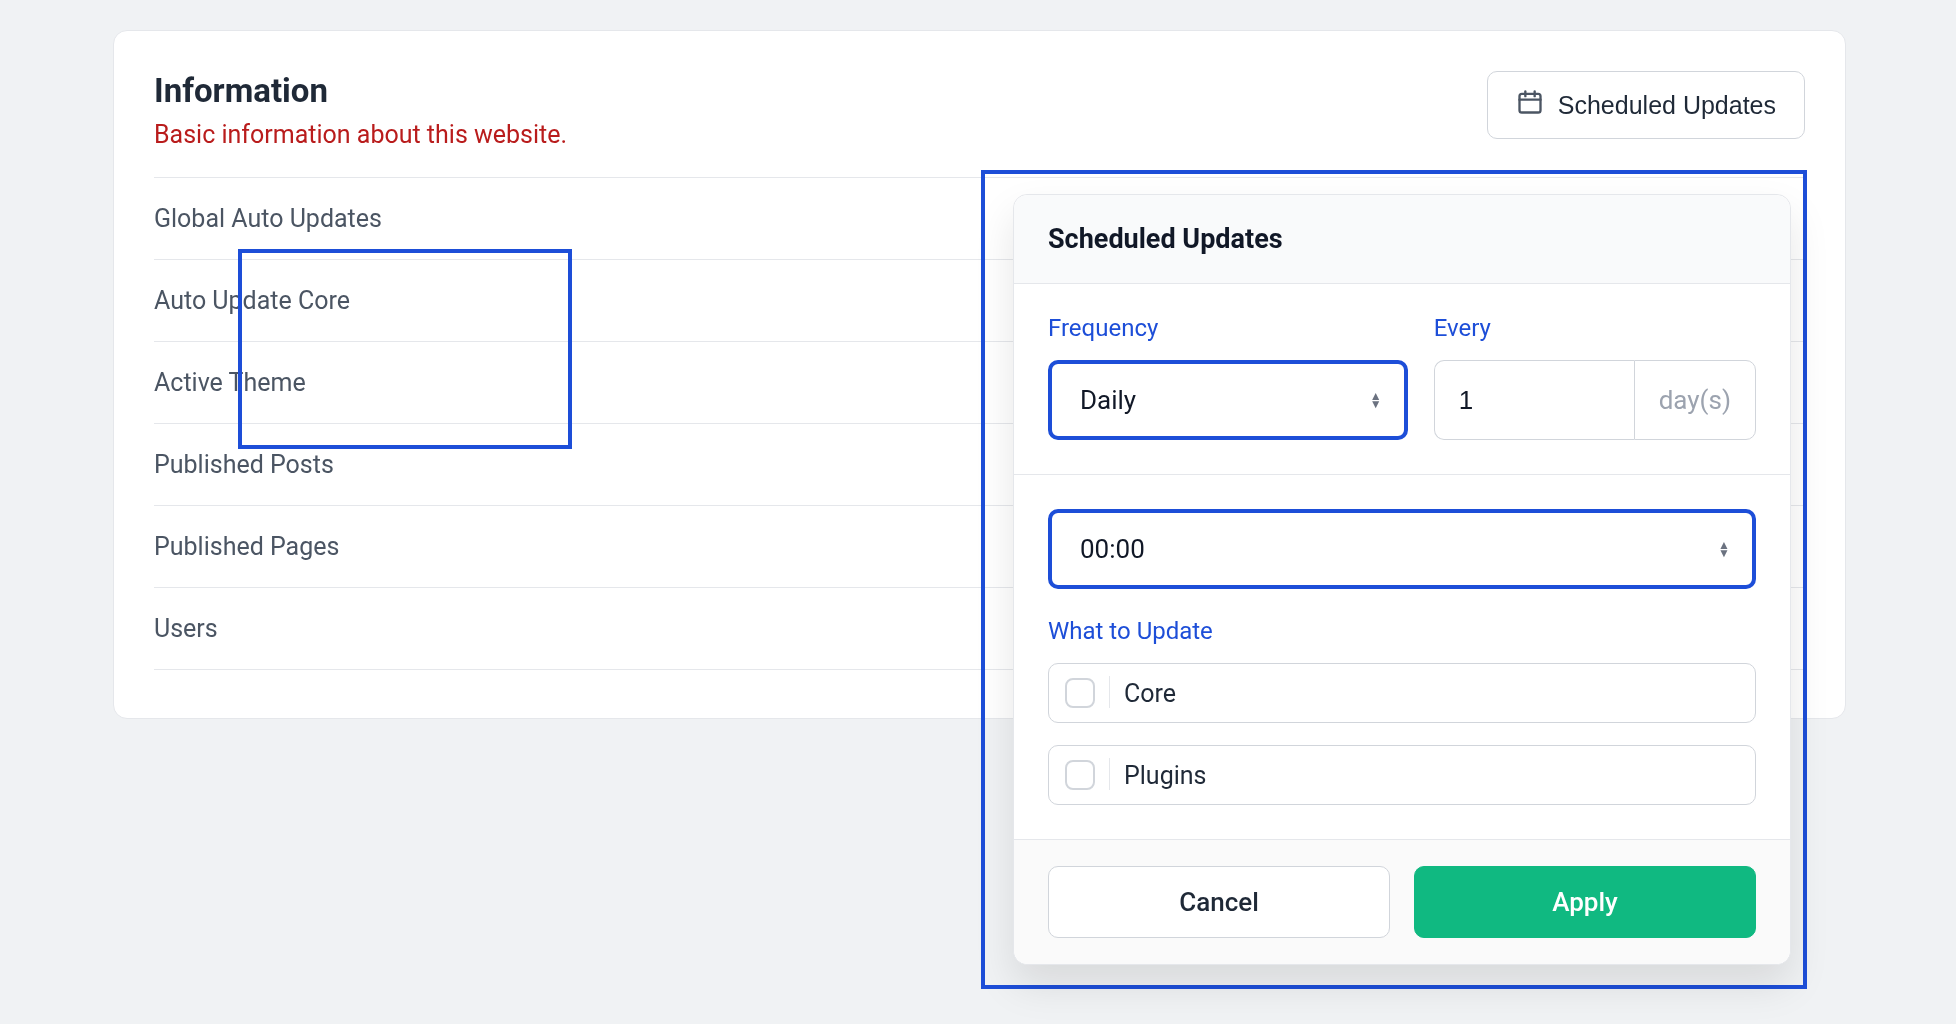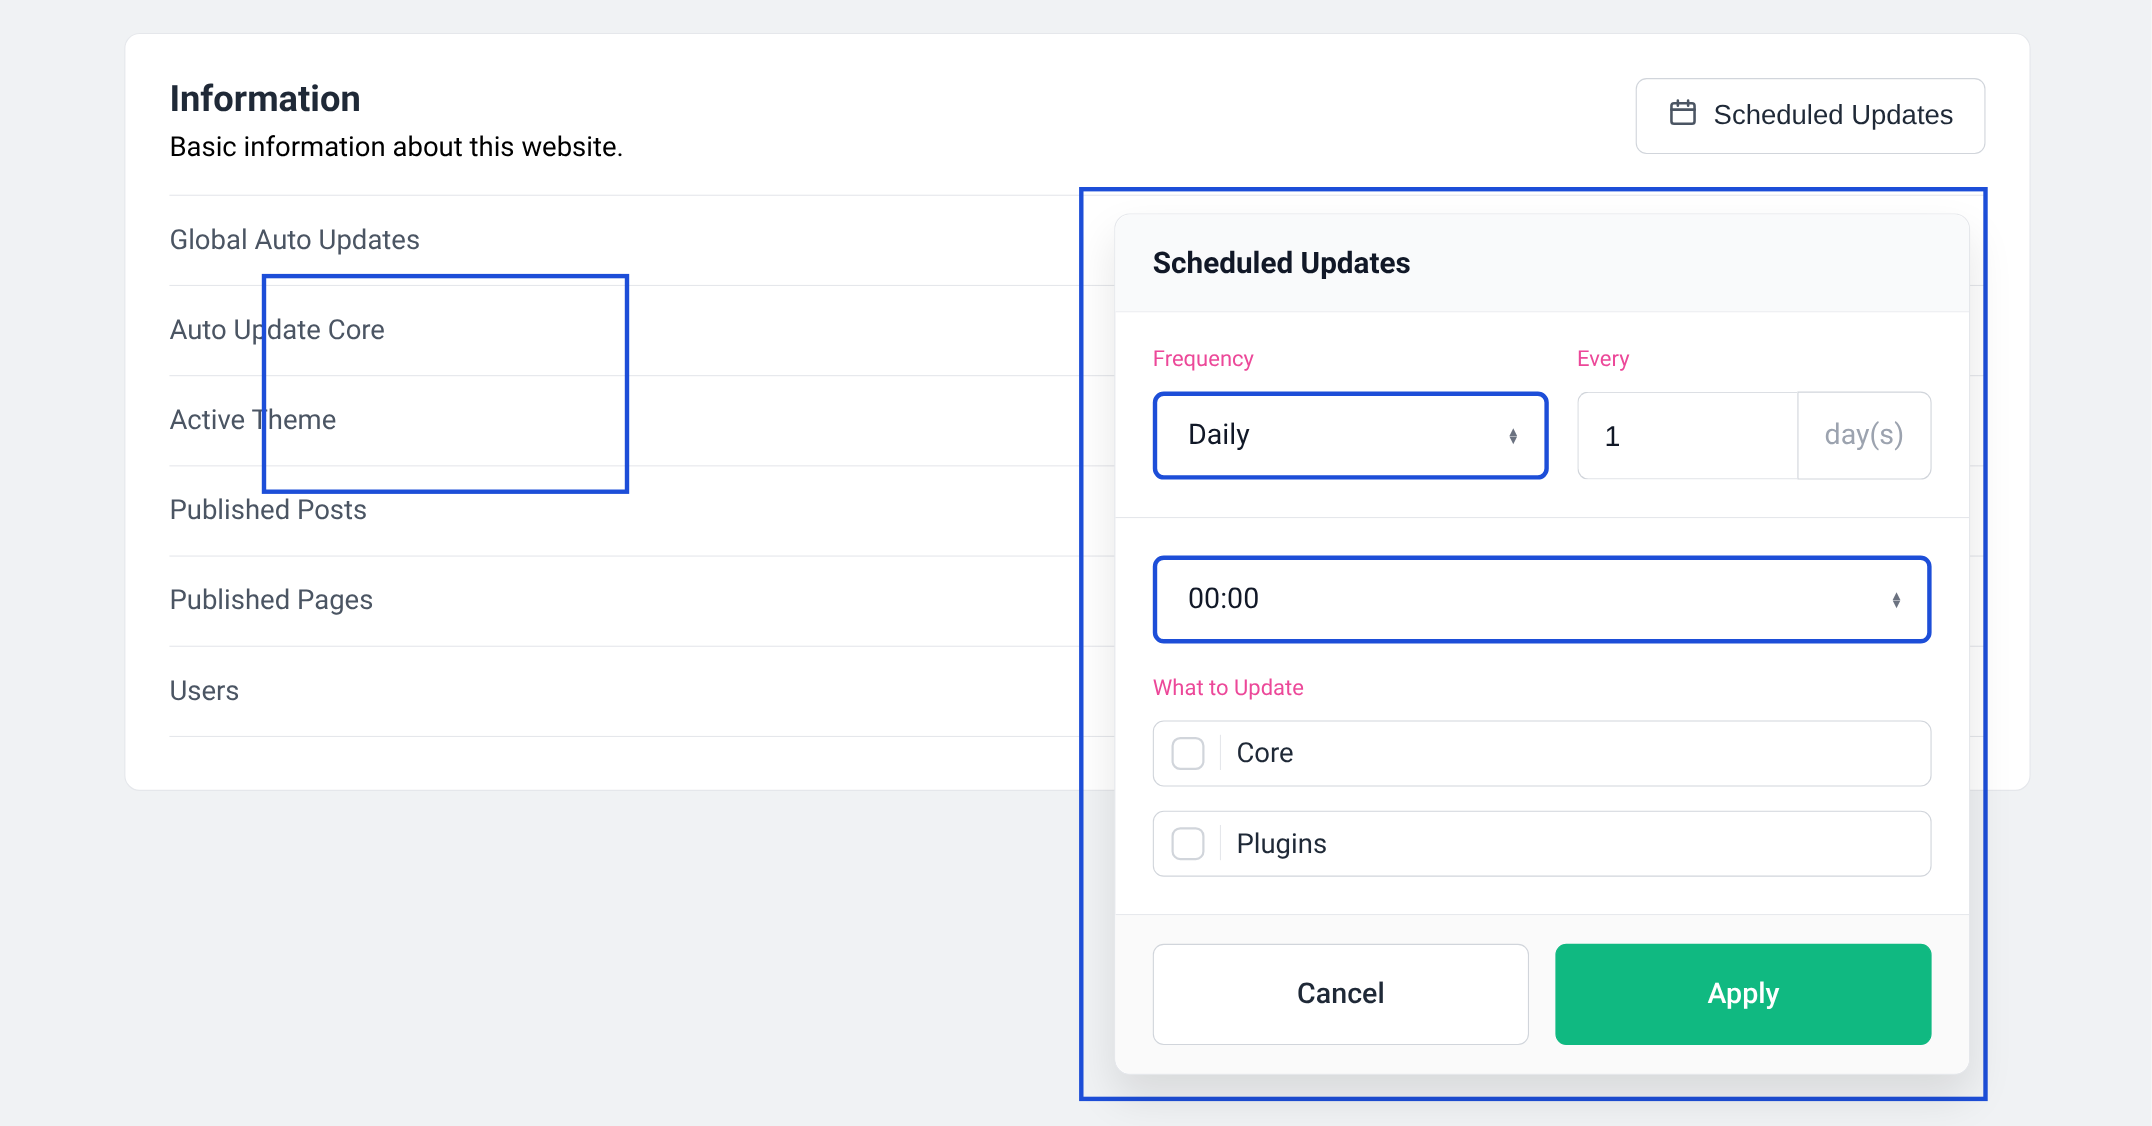--- a/index.html
+++ b/index.html
@@ -27,21 +27,21 @@
     margin-bottom: 28px;
   }
   .card-title {
     font-size: 33px;
     font-weight: 700;
     color: #1f2937;
     margin-bottom: 10px;
   }
   .card-sub {
     font-size: 25px;
-    color: #000000;
+    color: #b91c1c;
   }
   .sched-btn {
     display: inline-flex;
     align-items: center;
     gap: 14px;
     background: #fff;
     border: 1px solid #d1d5db;
     border-radius: 10px;
     padding: 16px 28px;
     font-size: 25px;
@@ -82,22 +82,22 @@
     border-bottom: 1px solid #e5e7eb;
     border-radius: 14px 14px 0 0;
     padding: 28px 34px;
     font-size: 27px;
     font-weight: 700;
     color: #111827;
   }
   .popover-body { padding: 30px 34px 0 34px; }
   .row { display: flex; gap: 26px; }
   .field-label {
-    font-size: 20px;
-    color: #ec4899;
+    font-size: 24px;
+    color: #1d4ed8;
     margin-bottom: 18px;
   }
   .select {
     display: flex;
     align-items: center;
     justify-content: space-between;
     border: 4px solid #1d4ed8;
     border-radius: 10px;
     height: 80px;
     padding: 0 22px 0 28px;
@@ -161,21 +161,21 @@
   .popover-foot {
     background: #fafafa;
     border-top: 1px solid #e5e7eb;
     border-radius: 0 0 14px 14px;
     padding: 26px 34px;
     display: flex;
     gap: 24px;
   }
   .btn {
     flex: 1;
-    height: 92px;
+    height: 72px;
     border-radius: 10px;
     font-size: 26px;
     font-weight: 500;
     display: flex;
     align-items: center;
     justify-content: center;
     cursor: pointer;
   }
   .btn-outline { background: #fff; border: 1px solid #d1d5db; color: #1f2937; }
   .btn-primary { background: #10b981; border: 1px solid #10b981; color: #fff; }

